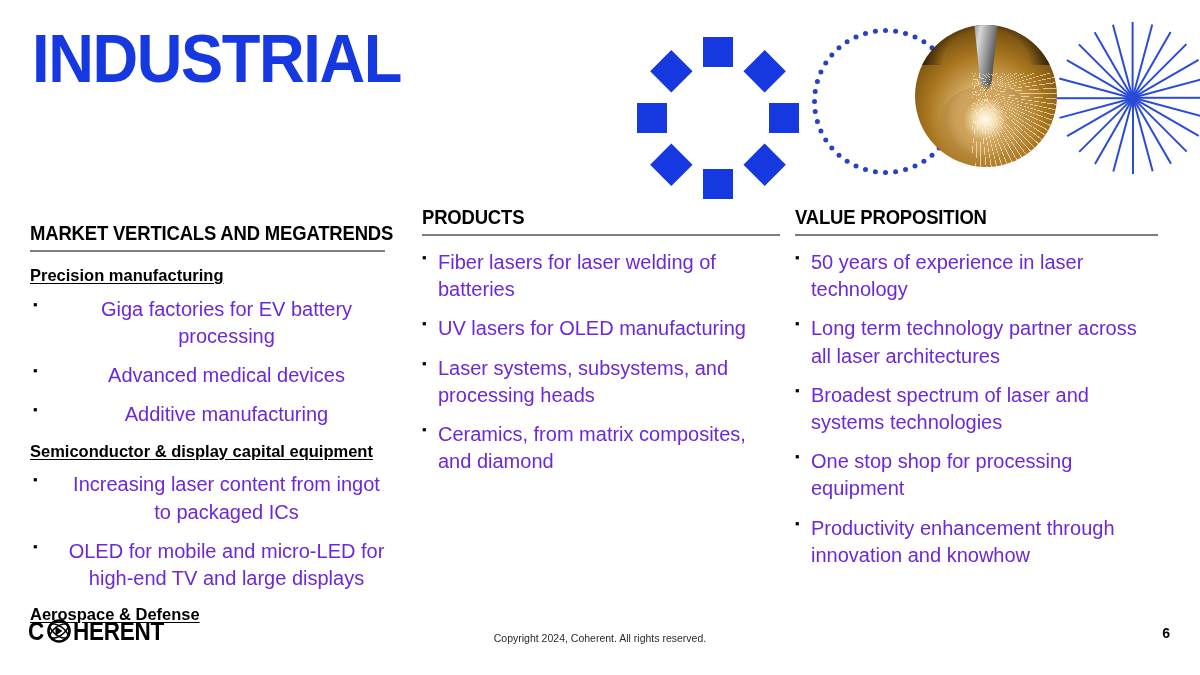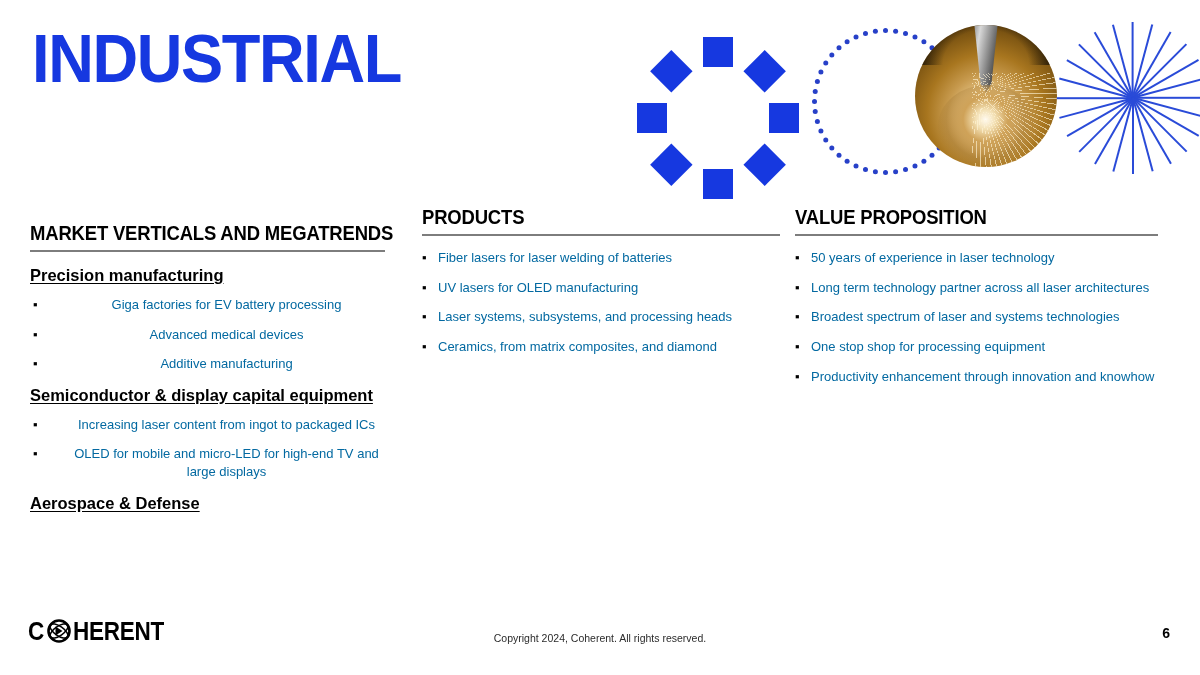--- a/index.html
+++ b/index.html
@@ -131,22 +131,22 @@
     text-underline-offset: 2px;
     line-height: 1.32;
     margin-bottom: 9px;
     margin-top: 2px;
   }
   .subhead.tight { margin-top: 10px; }
 
   ul.bullets { list-style: none; }
   ul.bullets li {
     position: relative;
-    font-size: 13px;
-    color: #0369a1;
+    font-size: 20px;
+    color: #6d28d9;
     line-height: 1.36;
     margin-bottom: 10px;
   }
   ul.bullets li::before {
     content: "\25AA";
     position: absolute;
     left: 0; top: -1px;
     font-size: 13px;
     color: #000;
     line-height: 1.5;

